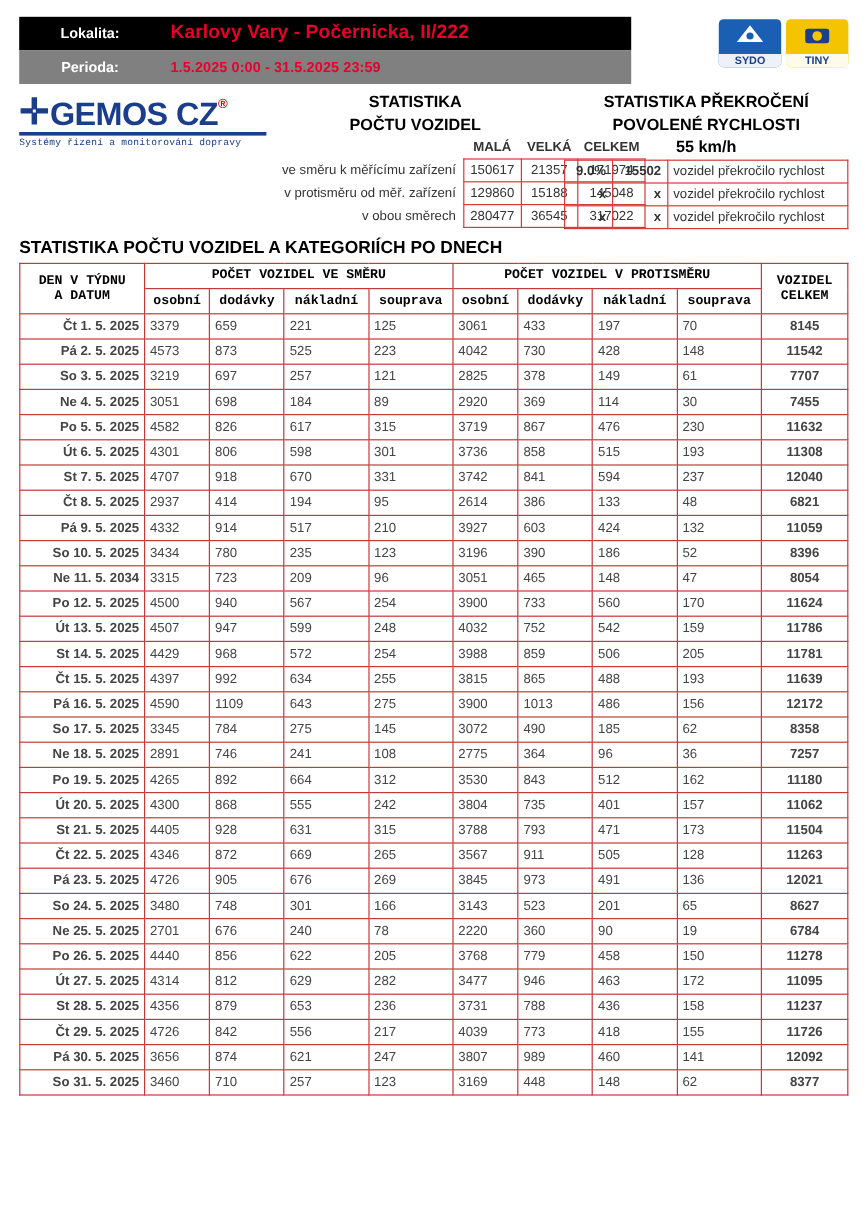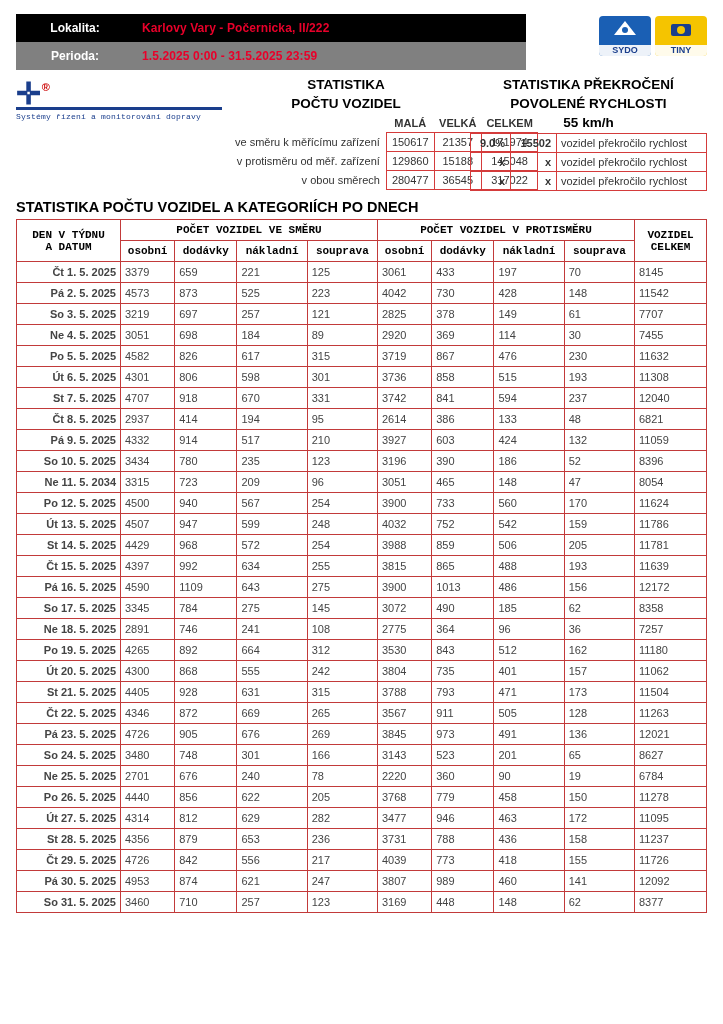--- a/index.html
+++ b/index.html
@@ -31,21 +31,21 @@
   .hdr-row.gray  { background: #808080; }
   .hdr-label {
     width: 118px;
     text-align: center;
     color: #ffffff;
     font-size: 12px;
     font-weight: bold;
   }
   .hdr-value {
     color: #e8002a;
-    font-size: 12px;
+    font-size: 16px;
     font-weight: bold;
     padding-left: 8px;
     letter-spacing: .1px;
   }
   .hdr-value.small { font-size: 12px; }
 
   
   .logos {
     position: absolute;
     right: 0;
@@ -206,22 +206,22 @@
     font-weight: bold;
     text-align: right;
     font-size: 11.5px;
     padding-right: 6px;
     white-space: nowrap;
     width: 104px;
   }
   td.v { text-align: left; padding-left: 6px; }
   td.tot {
     color: #e8002a;
-    font-weight: normal;
-    text-align: left;
+    font-weight: bold;
+    text-align: center;
     padding-right: 6px;
     font-size: 11.5px;
   }
 </style>
 </head>
 <body>
 
 <div class="page">
 
   <div class="hdr">
@@ -249,20 +249,21 @@
         </svg>
         <span class="logo-text">TINY</span>
       </div>
     </div>
   </div>
 
   <div class="brandrow">
     <div class="gemos">
       <div class="gemos-title">
         <span class="gemos-cross">✛</span>
+        <span>GEMOS CZ</span>
         <span class="gemos-reg">®</span>
       </div>
       <div class="gemos-underline"></div>
       <div class="gemos-sub">Systémy řízení a monitorování dopravy</div>
     </div>
 
     <div class="stats">
 
       <div class="stat-block lblock">
         <div class="stat-title">STATISTIKA</div>
@@ -696,21 +697,21 @@
           <td class="v">556</td>
           <td class="v">217</td>
           <td class="v">4039</td>
           <td class="v">773</td>
           <td class="v">418</td>
           <td class="v">155</td>
           <td class="tot">11726</td>
         </tr>
         <tr>
           <td class="day">Pá 30. 5. 2025</td>
-          <td class="v">4953</td>
+          <td class="v">3656</td>
           <td class="v">874</td>
           <td class="v">621</td>
           <td class="v">247</td>
           <td class="v">3807</td>
           <td class="v">989</td>
           <td class="v">460</td>
           <td class="v">141</td>
           <td class="tot">12092</td>
         </tr>
         <tr>

